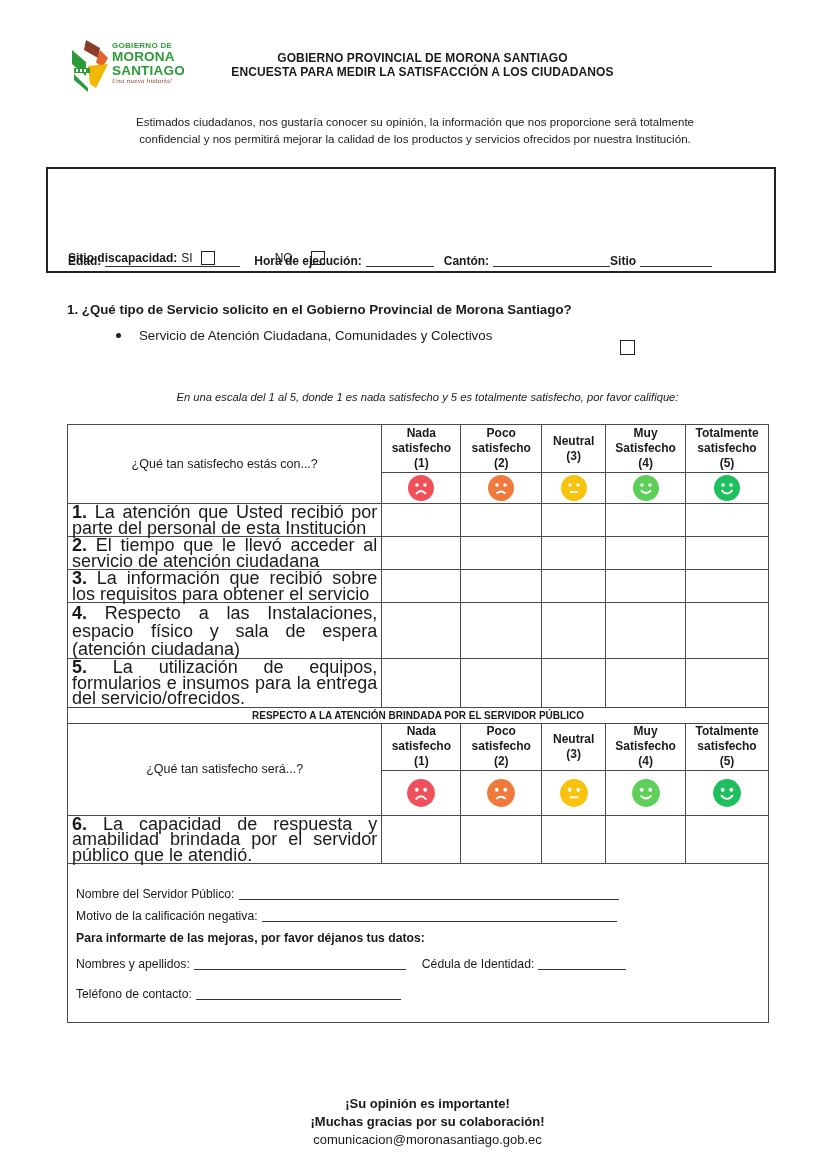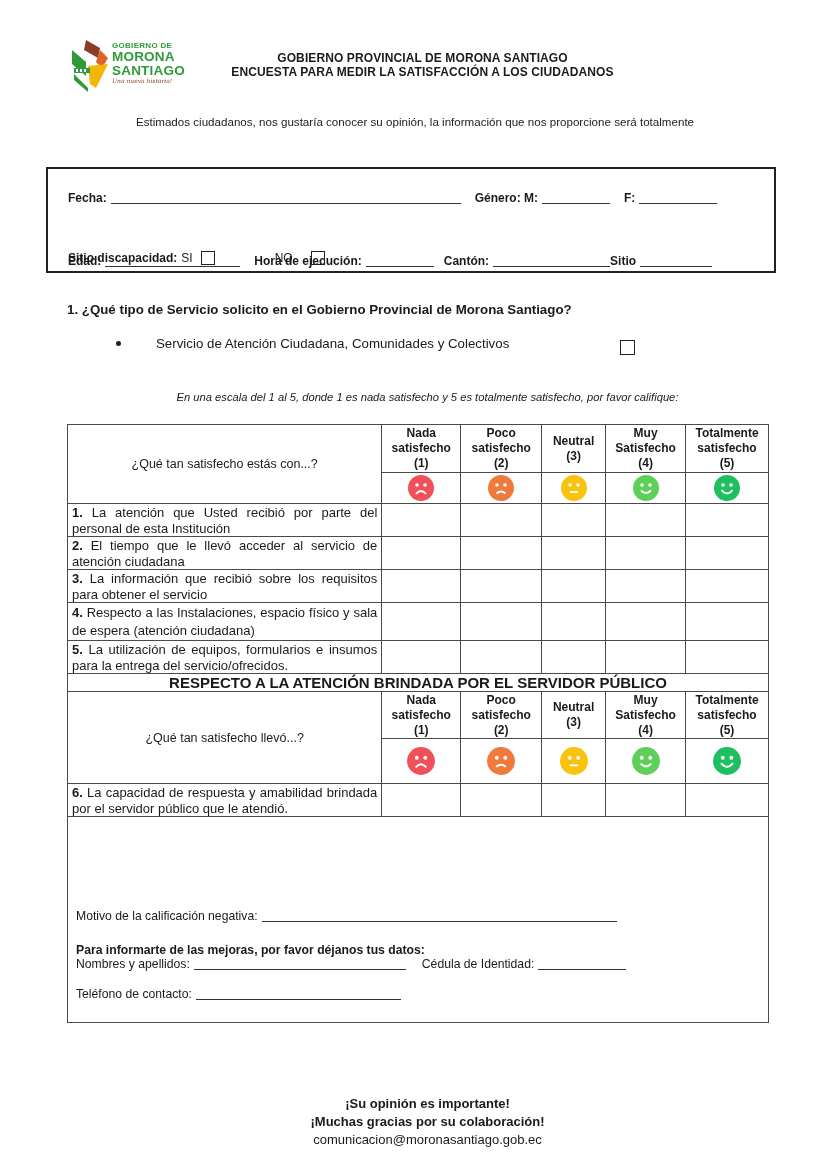--- a/index.html
+++ b/index.html
@@ -20,36 +20,36 @@
   .intro { left: 60px; width: 710px; top: 113px; text-align: center; font-size: 11.6px; line-height: 17px; font-family: "Liberation Sans", sans-serif; color: #222; }
 
   
   .pbox { left: 46px; top: 167px; width: 730px; height: 106px; border: 2px solid #222; font-family: "Liberation Sans", sans-serif; font-size: 12px; }
   .frow { position: absolute; left: 20px; display: flex; align-items: flex-end; white-space: nowrap; }
   .lbl { font-weight: bold; }
   .line { display: inline-block; border-bottom: 1px solid #333; height: 12px; margin: 0 6px 1px 4px; }
   .cbox { display: inline-block; width: 14px; height: 14px; border: 1.5px solid #222; margin: 0 4px 0 8px; vertical-align: -2px; }
 
   .q1 { left: 67px; top: 302px; font-family: "Liberation Sans", sans-serif; font-weight: bold; font-size: 13.3px; }
-  .bullet { left: 116px; top: 336px; font-family: "Liberation Sans", sans-serif; font-size: 13.3px; display: flex; align-items: center; gap: 17px; }
+  .bullet { left: 116px; top: 328px; font-family: "Liberation Sans", sans-serif; font-size: 13.3px; display: flex; align-items: center; }
   .bullet .dot { width: 5px; height: 5px; border-radius: 50%; background: #222; margin-right: 18px; }
   .q1box { left: 620px; top: 340px; width: 15px; height: 15px; border: 1.5px solid #222; }
 
   .scale { left: 0; width: 855px; top: 391px; text-align: center; font-family: "Liberation Sans", sans-serif; font-style: italic; font-size: 11.2px; }
 
   
   table.rt { position: absolute; left: 67px; top: 424px; width: 702px; border-collapse: collapse; font-family: "Liberation Sans", sans-serif; }
   table.rt td { border: 1.2px solid #4a4a4a; padding: 0; vertical-align: middle; }
   .c0 { width: 315px; }
   .c1 { width: 79px; } .c2 { width: 81px; } .c3 { width: 64px; } .c4 { width: 80px; } .c5 { width: 83px; }
   .qh { text-align: center; font-size: 12.5px; }
   .rh { text-align: center; font-weight: bold; font-size: 12px; line-height: 15px; }
-  .item { font-size: 13px; line-height: 15.5px; padding: 1px 4px 0 4px !important; text-align: justify; }
+  .item { font-size: 18px; line-height: 15.5px; padding: 1px 4px 0 4px !important; text-align: justify; }
   .item b { font-weight: bold; }
-  .sec { text-align: center; font-weight: bold; font-size: 15px; height: 16px; }
+  .sec { text-align: center; font-weight: bold; font-size: 10px; height: 16px; }
   .face { display: block; margin: 0 auto; }
 
   .bottom { left: 67px; top: 803px; width: 702px; height: 220px; border: 1.5px solid #4a4a4a; border-top: none; font-family: "Liberation Sans", sans-serif; font-size: 12.2px; }
   .bnote { position: absolute; left: 8px; top: 18px; width: 680px; font-weight: bold; font-size: 12px; line-height: 17px; }
   .brow { position: absolute; left: 8px; display: flex; align-items: flex-end; white-space: nowrap; }
   .brow .line { margin: 0 4px 1px 4px; }
 
   .footer { left: 0; width: 855px; top: 1095px; text-align: center; font-family: "Liberation Sans", sans-serif; font-size: 13px; line-height: 18px; }
   .footer .b { font-weight: bold; }
 </style>
@@ -76,31 +76,24 @@
   </div>
 </div>
 
 <div class="abs title">
   <div>GOBIERNO PROVINCIAL DE MORONA SANTIAGO</div>
   <div>ENCUESTA PARA MEDIR LA SATISFACCIÓN A LOS CIUDADANOS</div>
 </div>
 
 <div class="abs intro">
   <div>Estimados ciudadanos, nos gustaría conocer su opinión, la información que nos proporcione será totalmente</div>
+  <div>confidencial y nos permitirá mejorar la calidad de los productos y servicios ofrecidos por nuestra Institución.</div>
 </div>
 
 <div class="abs pbox">
-  <div class="frow" style="top:22px;">
-    <span class="lbl">Fecha:</span>
-    <span class="line" style="width:350px;"></span>
-    <span class="lbl" style="margin-left:8px;">Género: M:</span>
-    <span class="line" style="width:68px;"></span>
-    <span class="lbl" style="margin-left:8px;">F:</span>
-    <span class="line" style="width:78px;"></span>
-  </div>
   <div class="frow" style="top:53px;margin-top:32px;">
     <span class="lbl">Edad:</span>
     <span class="line" style="width:135px;"></span>
     <span class="lbl" style="margin-left:8px;">Hora de ejecución:</span>
     <span class="line" style="width:68px;"></span>
     <span class="lbl" style="margin-left:4px;">Cantón:</span>
     <span class="line" style="width:117px;margin-right:0;"></span>
     <span class="lbl">Sitio</span>
     <span class="line" style="width:72px;"></span>
   </div>
@@ -230,21 +223,21 @@
     <td></td>
         <td></td>
         <td></td>
         <td></td>
         <td></td>
   </tr>
   <tr>
     <td colspan="6" class="sec">RESPECTO A LA ATENCIÓN BRINDADA POR EL SERVIDOR PÚBLICO</td>
   </tr>
   <tr style="height:47px;">
-    <td class="c0 qh" rowspan="2">¿Qué tan satisfecho llevó...?</td>
+    <td class="c0 qh" rowspan="2">¿Qué tan satisfecho será...?</td>
     <td class="rh">
           <div>Nada</div>
           <div>satisfecho</div>
           <div>(1)</div>
         </td>
     <td class="rh">
           <div>Poco</div>
           <div>satisfecho</div>
           <div>(2)</div>
         </td>
@@ -310,25 +303,29 @@
     <td></td>
         <td></td>
         <td></td>
         <td></td>
         <td></td>
   </tr>
 </tbody>
   </table>
 
 <div class="abs bottom">
+  <div class="brow" style="top:84px;">
+    <span>Nombre del Servidor Público:</span>
+    <span class="line" style="width:380px;"></span>
+  </div>
   <div class="brow" style="top:106px;">
     <span>Motivo de la calificación negativa:</span>
     <span class="line" style="width:355px;"></span>
   </div>
-  <div class="brow" style="top:140px;font-weight:bold;">Para informarte de las mejoras, por favor déjanos tus datos:</div>
+  <div class="brow" style="top:128px;font-weight:bold;">Para informarte de las mejoras, por favor déjanos tus datos:</div>
   <div class="brow" style="top:154px;">
     <span>Nombres y apellidos:</span>
     <span class="line" style="width:212px;"></span>
     <span style="margin-left:12px;">Cédula de Identidad:</span>
     <span class="line" style="width:88px;"></span>
   </div>
   <div class="brow" style="top:184px;">
     <span>Teléfono de contacto:</span>
     <span class="line" style="width:205px;"></span>
   </div>

